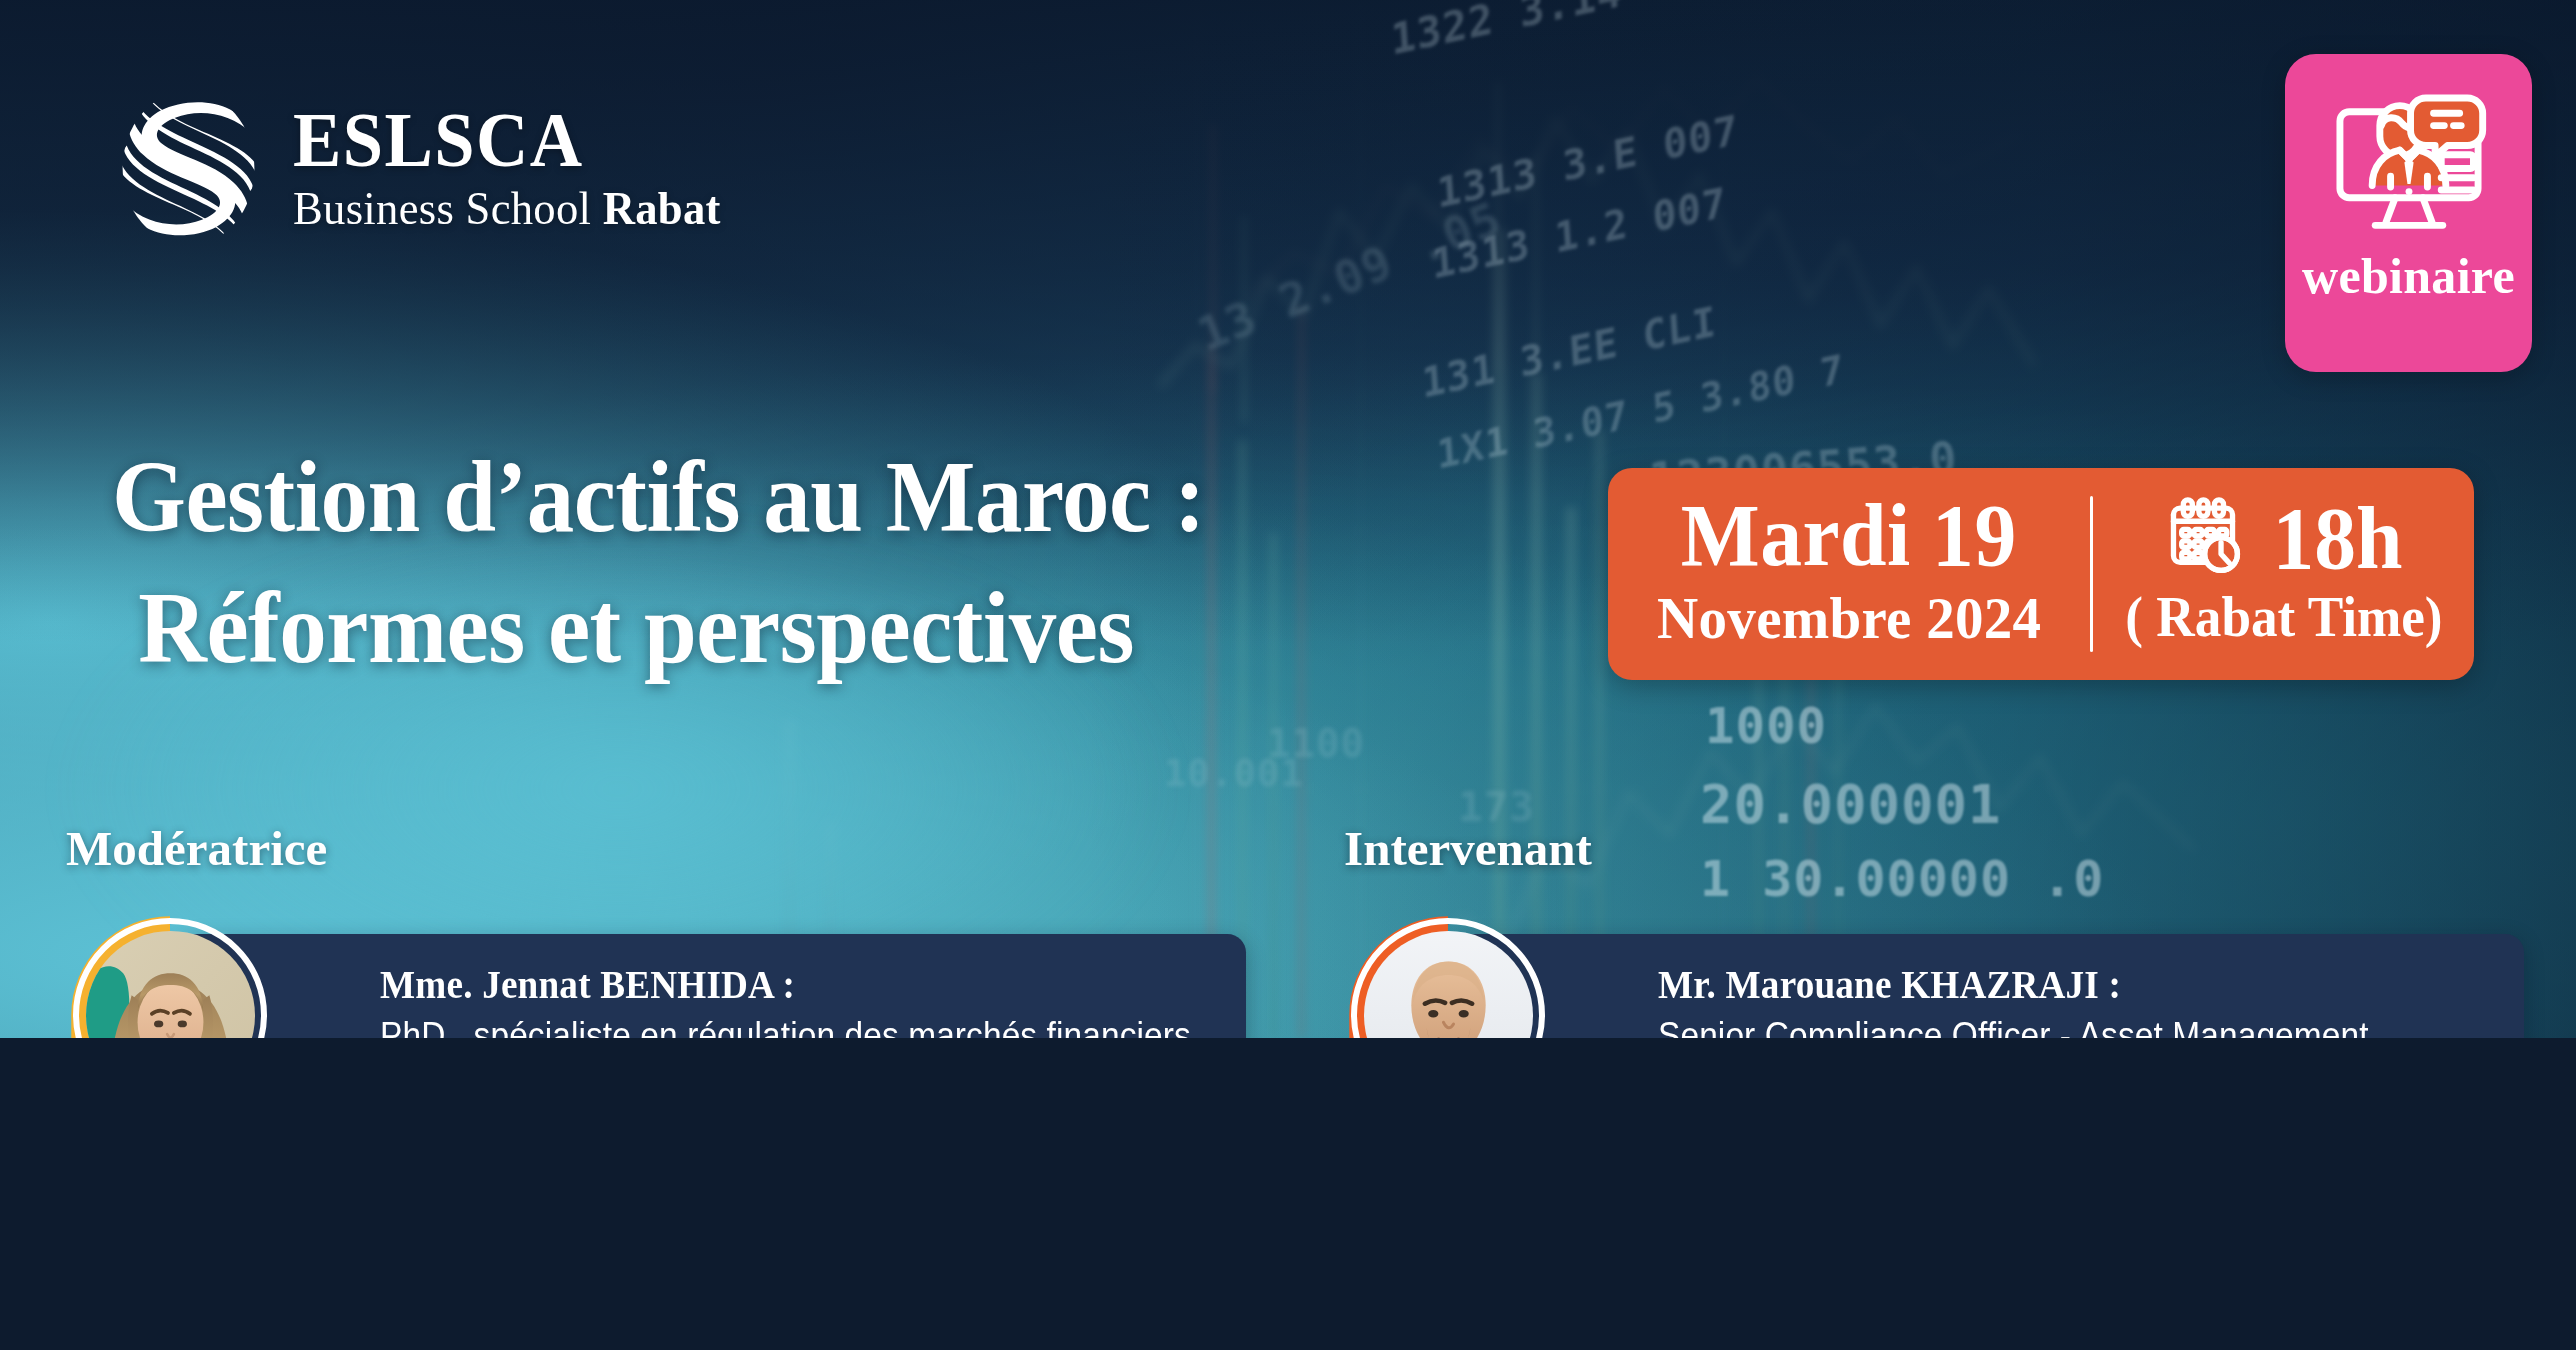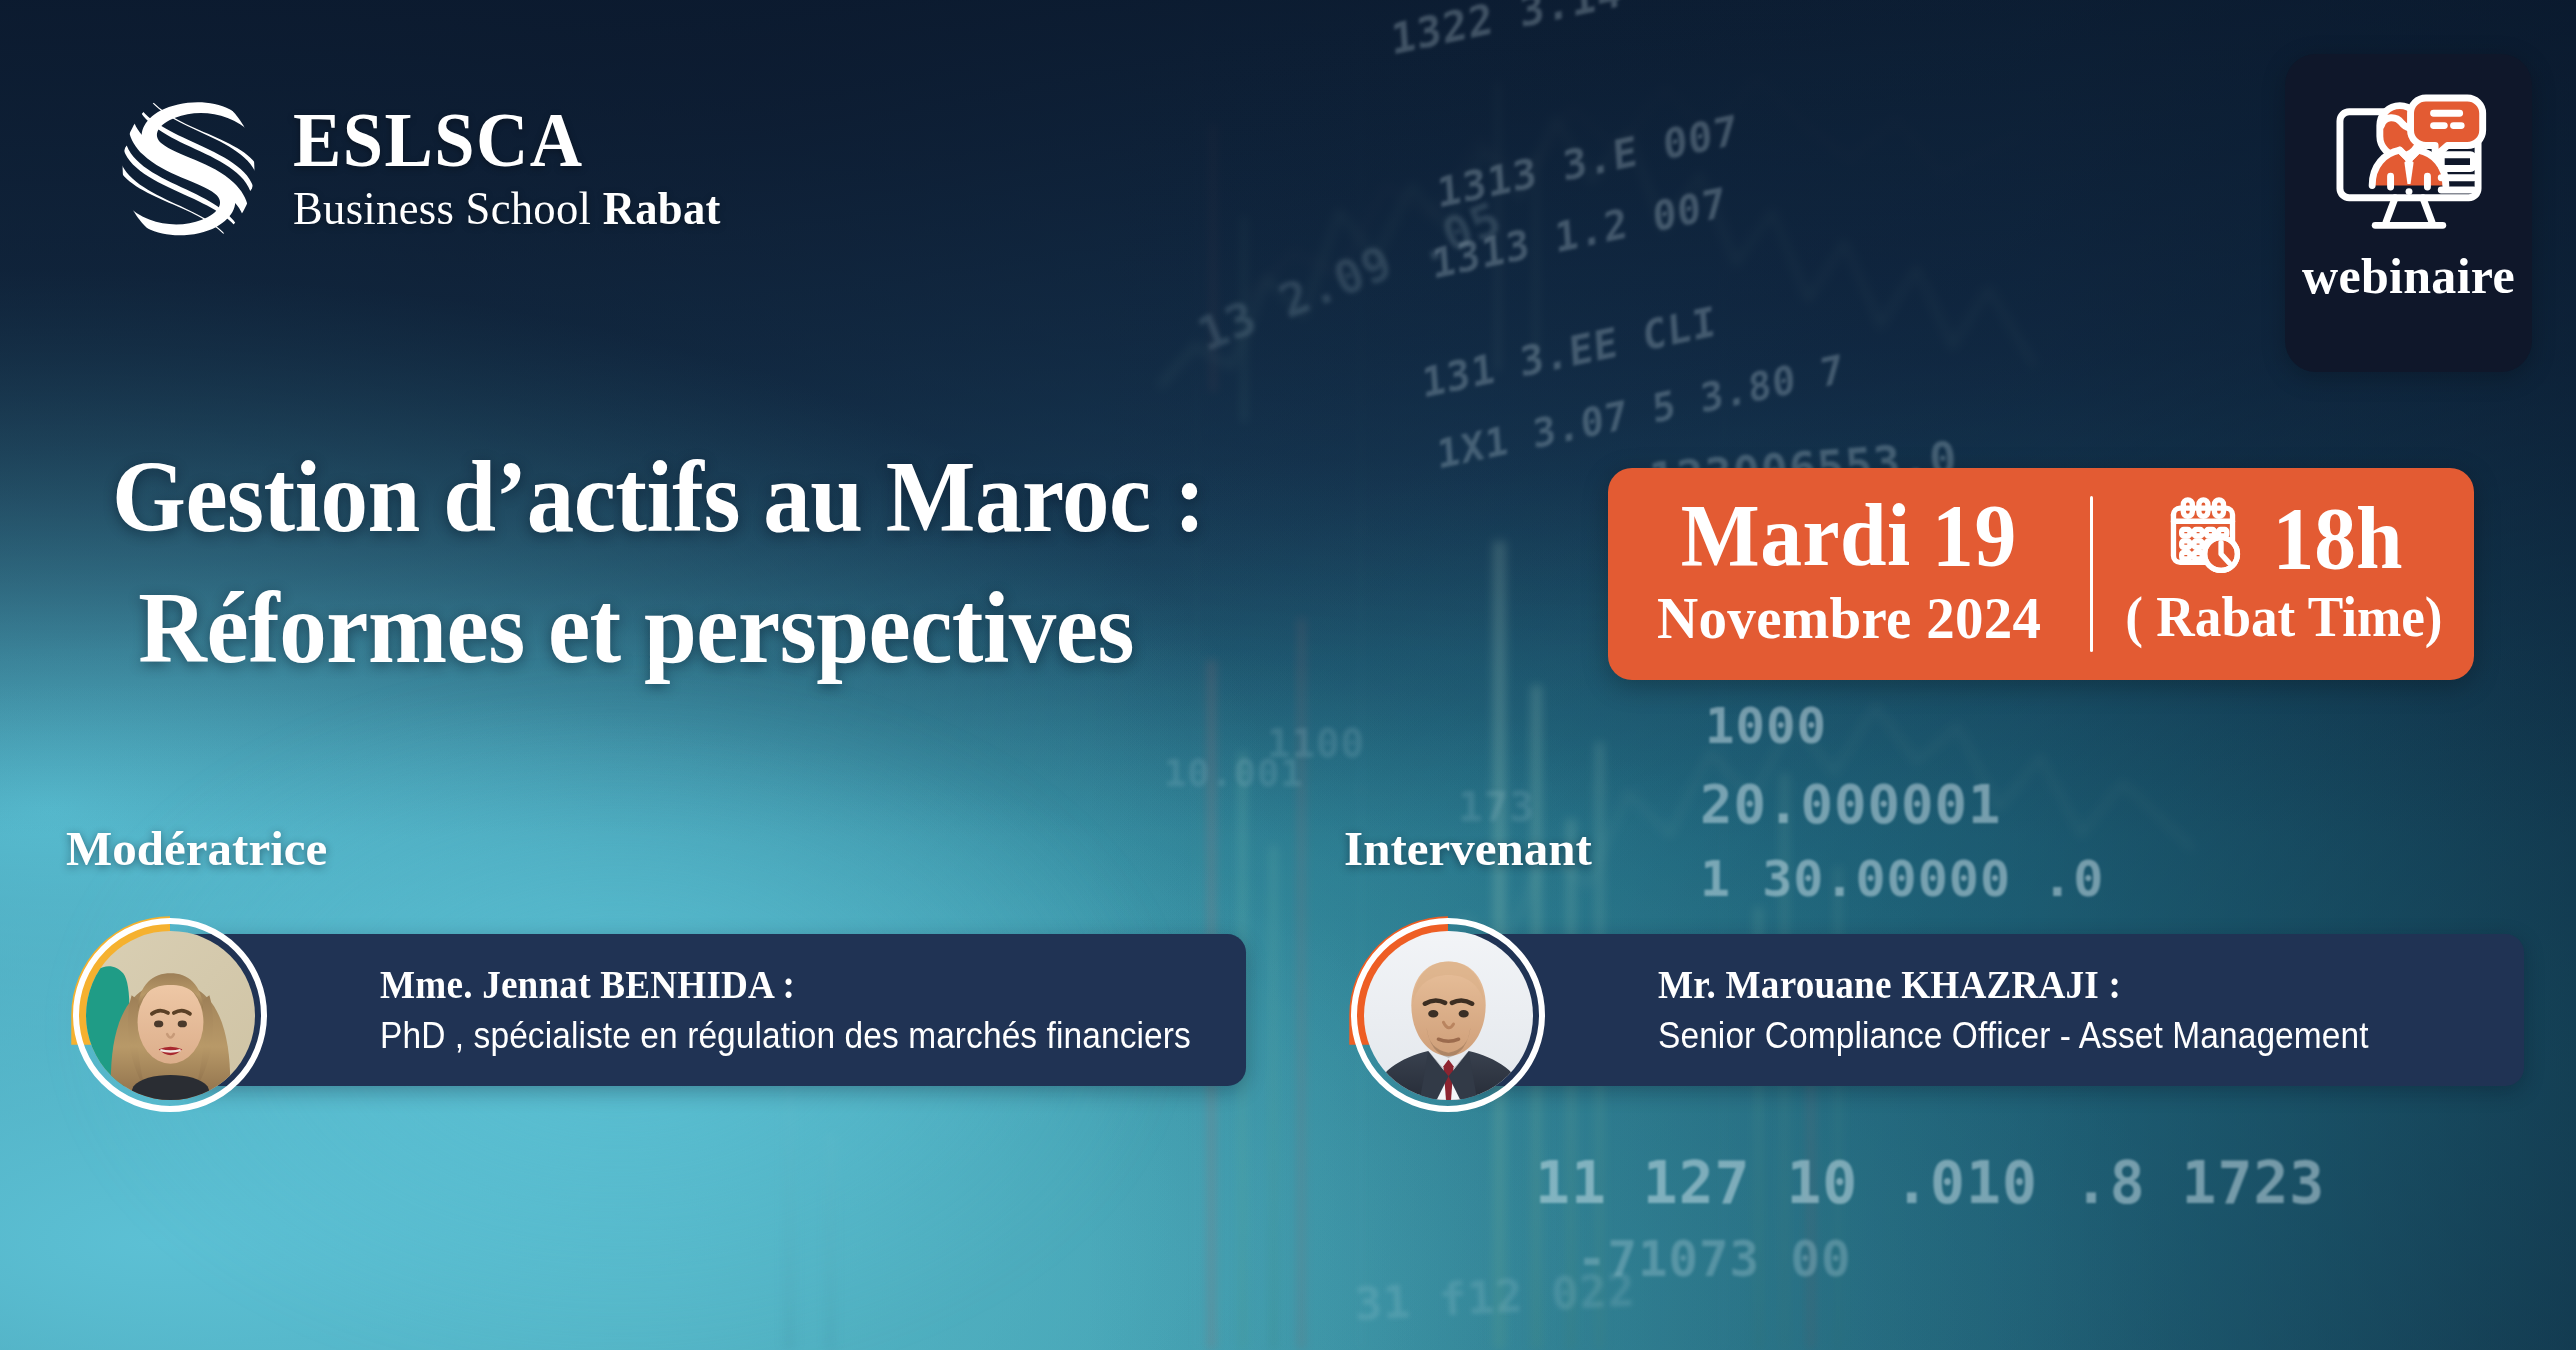--- a/index.html
+++ b/index.html
@@ -1,21 +1,21 @@
 <!DOCTYPE html>
 <html style="font-size:8.2px"><head>
 <meta charset="utf-8">
 <style>
   * { margin:0; padding:0; box-sizing:border-box; }
   html, body { width:2576px; height:1350px; overflow:hidden; background:#0d1b2e; }
   body { font-family:"Liberation Serif", serif; }
 
   
   .stage{
-    position:relative; width:2576px; height:1350px; overflow:hidden;
+    position:relative; width:2576px; height:1038px; overflow:hidden;
     background:#123044;
   }
 
   
   .bg-base{
     position:absolute; inset:0;
     background:
       radial-gradient(120% 90% at 6% 92%, #5cc0d4 0%, rgba(92,192,212,0) 46%),
       radial-gradient(95% 80% at 2% 60%, #55b9cd 0%, rgba(85,185,205,0) 50%),
       radial-gradient(110% 95% at 24% 96%, #4aa7b4 0%, rgba(74,167,180,0) 55%),
@@ -75,21 +75,21 @@
     font-family:"Liberation Serif", serif; color:#fff; font-size:47px;
     line-height:1.12; margin-top:4.1px; letter-spacing:0.3px;
     transform:scaleX(.95); transform-origin:left center;
     text-shadow:0 1.5px 7.2px rgba(0,0,0,.35);
   }
   .logo-sub b{ font-weight:700; }
 
   
   .webinaire{
     position:absolute; left:2285px; top:54px; width:247px; height:318px;
-    background:#0f172a; border-radius:31px;
+    background:#ec4899; border-radius:31px;
     display:flex; flex-direction:column; align-items:center;
     padding-top:24px; box-shadow:0 5.2px 24px rgba(0,0,0,.22);
   }
   .webinaire svg{ width:170px; height:165px; }
   .webinaire-label{
     font-family:"Liberation Serif", serif; font-weight:700; color:#fff;
     font-size:50px; letter-spacing:0.3px; margin-top:4.1px;
   }
 
   

